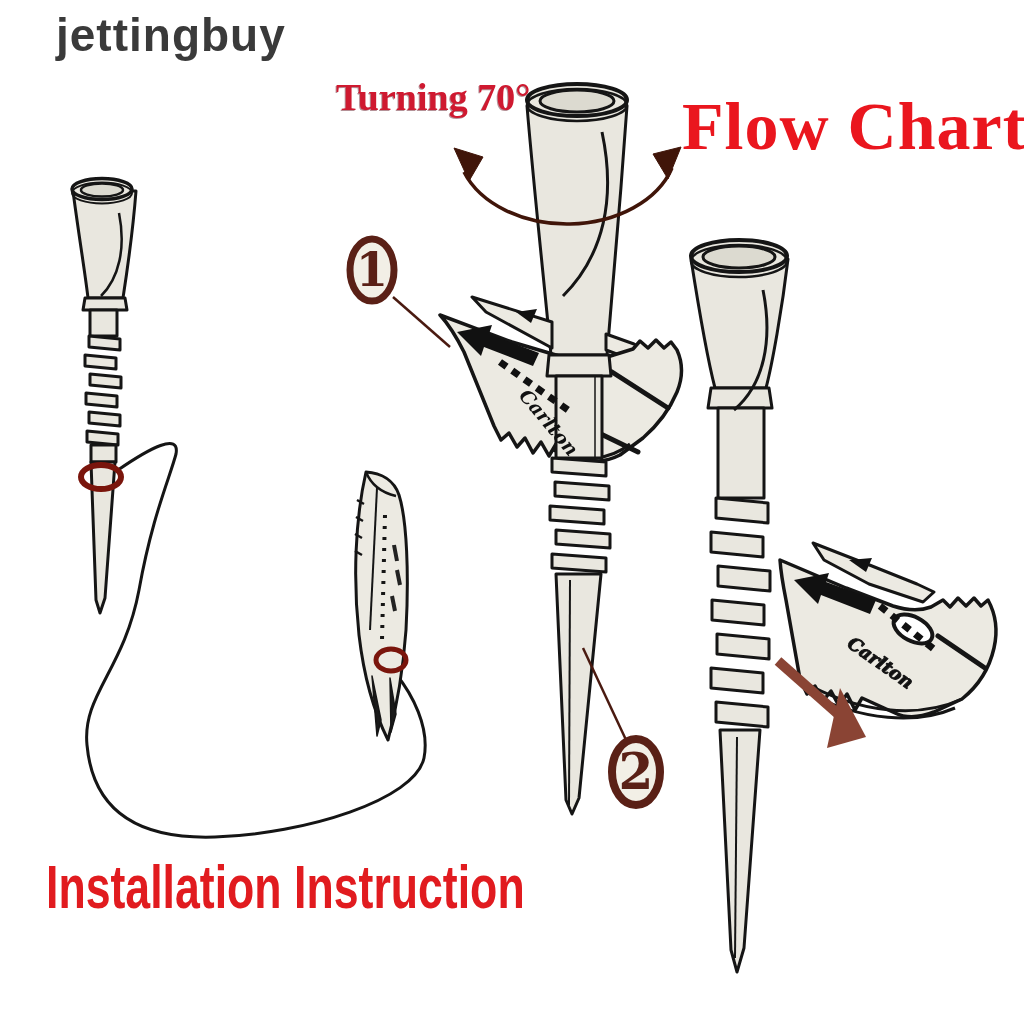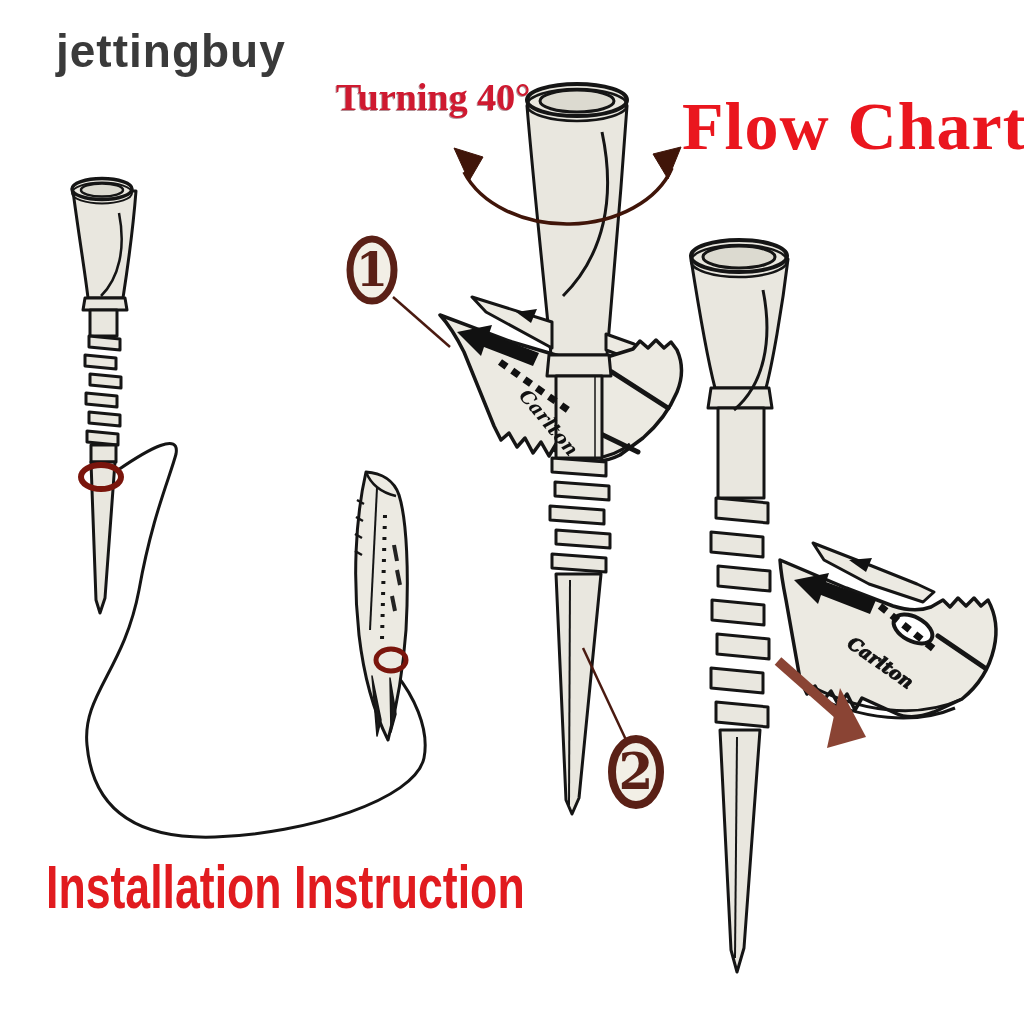--- a/index.html
+++ b/index.html
@@ -3,21 +3,21 @@
 <meta charset="utf-8">
 <style>
   html,body{margin:0;padding:0;background:#fff;}
   .stage{
     position:relative;width:1024px;height:1024px;background:#ffffff;
     overflow:hidden;font-family:"Liberation Sans",sans-serif;
   }
   .stage svg{position:absolute;left:0;top:0;}
   .txt{position:absolute;white-space:nowrap;line-height:1;}
   .watermark{
-    left:56px;top:28px;font-size:46px;font-weight:bold;color:#3a3a3a;
+    left:56px;top:12px;font-size:46px;font-weight:bold;color:#3a3a3a;
     letter-spacing:1px;font-family:"Liberation Sans",sans-serif;text-align:right;
   }
   .turning{
     left:336px;top:78px;font-size:38px;font-weight:bold;color:#cf1930;
     font-family:"Liberation Serif",serif;
     text-shadow:-1px 1px 0 rgba(90,10,25,.45);
   }
   .flowchart{
     left:682px;top:92px;font-size:68px;font-weight:bold;color:#ea161e;
     font-family:"Liberation Serif",serif;letter-spacing:1px;
@@ -167,17 +167,17 @@
   </g>
 
   <g>
     <path d="M 778 661 L 838 714" stroke-width="10" fill="none" stroke="#8a4434"></path>
     <path d="M 840 688 L 866 737 L 827 748 Z" stroke="none" fill="#8a4434"></path>
   </g>
 
 </svg>
 
 <div class="txt watermark">jettingbuy</div>
-<div class="txt turning">Turning 40°</div>
+<div class="txt turning">Turning 70°</div>
 <div class="txt flowchart">Flow Chart</div>
 <div class="txt installation">Installation Instruction</div>
 
 </div>
 
 </body></html>

